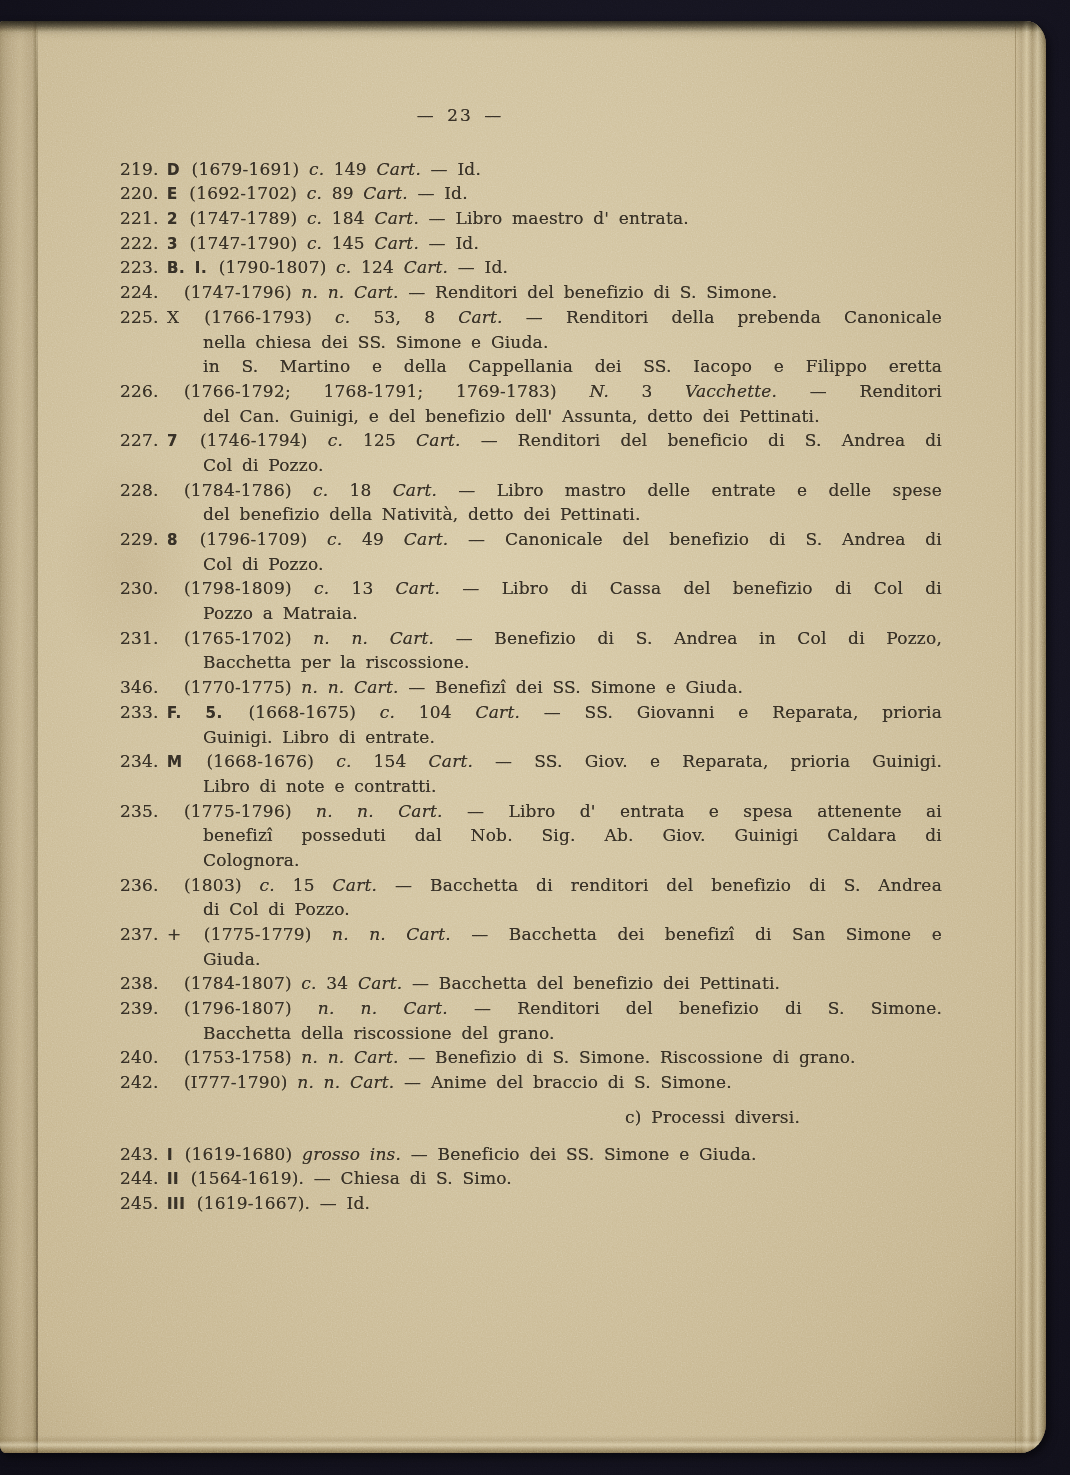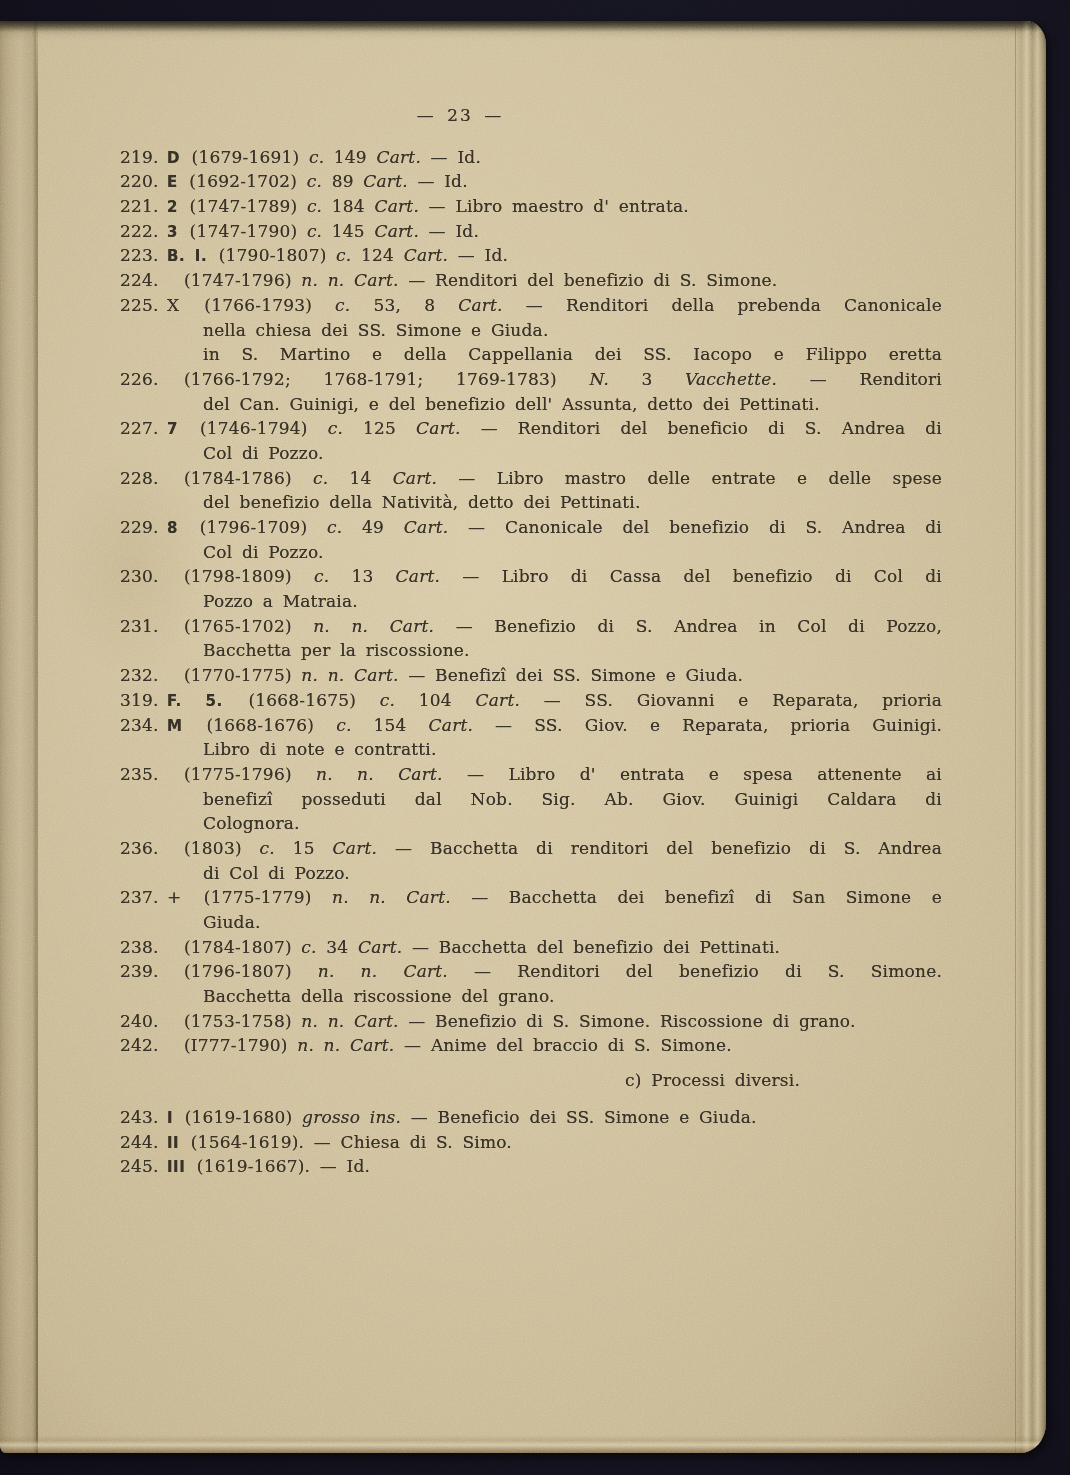--- a/index.html
+++ b/index.html
@@ -41,21 +41,21 @@
   .stain  { position:absolute; left:55px; top:430px; width:150px; height:230px;
                  background:radial-gradient(ellipse at center, rgba(150,120,75,0.15), rgba(150,120,75,0) 70%); }
 
   .text-block {
     position:absolute; left:120px; top:103px; width:822px; z-index:5;
     color:#342e25;
     font-size:17px; line-height:24.7px;
     word-spacing:4px; letter-spacing:0.2px;
     text-shadow:0 0 0.6px rgba(52,46,37,0.75);
   }
-  .pagenum { width:680px; text-align:center; margin:0 0 17px 0; letter-spacing:2px; }
+  .pagenum { width:680px; text-align:center; margin:0 0 29px 0; letter-spacing:2px; }
   .section-head { width:680px; text-align:right; margin:10px 0 12px 0; }
 
   .entry { margin:0; }
   .line  { height:24.7px; white-space:normal; }
   .cont  { padding-left:83px; }
   .j     { text-align:justify; text-align-last:justify; }
   .num        { display:inline-block; width:47px; }
   .num.nosig  { display:inline-block; width:64px; }
   .sig        { font-family:"DejaVu Sans","Liberation Sans",sans-serif; font-weight:bold;
                 font-size:15px; letter-spacing:0.5px; margin-right:2px; }
@@ -106,40 +106,41 @@
       </div>
       <div class="entry">
         <div class="line first j"><span class="num nosig">226.</span><span>(1766-1792; 1768-1791; 1769-1783) </span><i>N.</i><span> 3 </span><i>Vacchette.</i><span> — Renditori</span></div>
         <div class="line cont"><span>del Can. Guinigi, e del benefizio dell' Assunta, detto dei Pettinati.</span></div>
       </div>
       <div class="entry">
         <div class="line first j"><span class="num">227.</span><span class="sig bold">7</span> <span>(1746-1794) </span><i>c.</i><span> 125 </span><i>Cart.</i><span> — Renditori del beneficio di S. Andrea di</span></div>
         <div class="line cont"><span>Col di Pozzo.</span></div>
       </div>
       <div class="entry">
-        <div class="line first j"><span class="num nosig">228.</span><span>(1784-1786) </span><i>c.</i><span> 14 </span><i>Cart.</i><span> — Libro mastro delle entrate e delle spese</span></div>
+        <div class="line first j"><span class="num nosig">228.</span><span>(1784-1786) </span><i>c.</i><span> 18 </span><i>Cart.</i><span> — Libro mastro delle entrate e delle spese</span></div>
         <div class="line cont"><span>del benefizio della Natività, detto dei Pettinati.</span></div>
       </div>
       <div class="entry">
         <div class="line first j"><span class="num">229.</span><span class="sig bold">8</span> <span>(1796-1709) </span><i>c.</i><span> 49 </span><i>Cart.</i><span> — Canonicale del benefizio di S. Andrea di</span></div>
         <div class="line cont"><span>Col di Pozzo.</span></div>
       </div>
       <div class="entry">
         <div class="line first j"><span class="num nosig">230.</span><span>(1798-1809) </span><i>c.</i><span> 13 </span><i>Cart.</i><span> — Libro di Cassa del benefizio di Col di</span></div>
         <div class="line cont"><span>Pozzo a Matraia.</span></div>
       </div>
       <div class="entry">
         <div class="line first j"><span class="num nosig">231.</span><span>(1765-1702) </span><i>n. n. Cart.</i><span> — Benefizio di S. Andrea in Col di Pozzo,</span></div>
         <div class="line cont"><span>Bacchetta per la riscossione.</span></div>
       </div>
       <div class="entry">
-        <div class="line first"><span class="num nosig">232.</span><span>(1770-1775) </span><i>n. n. Cart.</i><span> — Benefizî dei SS. Simone e Giuda.</span></div>
+        <div class="line first"><span class="num nosig">346.</span><span>(1770-1775) </span><i>n. n. Cart.</i><span> — Benefizî dei SS. Simone e Giuda.</span></div>
       </div>
       <div class="entry">
-        <div class="line first j"><span class="num">319.</span><span class="sig bold">F. 5.</span> <span>(1668-1675) </span><i>c.</i><span> 104 </span><i>Cart.</i><span> — SS. Giovanni e Reparata, prioria</span></div>
+        <div class="line first j"><span class="num">233.</span><span class="sig bold">F. 5.</span> <span>(1668-1675) </span><i>c.</i><span> 104 </span><i>Cart.</i><span> — SS. Giovanni e Reparata, prioria</span></div>
+        <div class="line cont"><span>Guinigi. Libro di entrate.</span></div>
       </div>
       <div class="entry">
         <div class="line first j"><span class="num">234.</span><span class="sig bold">M</span> <span>(1668-1676) </span><i>c.</i><span> 154 </span><i>Cart.</i><span> — SS. Giov. e Reparata, prioria Guinigi.</span></div>
         <div class="line cont"><span>Libro di note e contratti.</span></div>
       </div>
       <div class="entry">
         <div class="line first j"><span class="num nosig">235.</span><span>(1775-1796) </span><i>n. n. Cart.</i><span> — Libro d' entrata e spesa attenente ai</span></div>
         <div class="line cont j"><span>benefizî posseduti dal Nob. Sig. Ab. Giov. Guinigi Caldara di</span></div>
         <div class="line cont"><span>Colognora.</span></div>
       </div>

